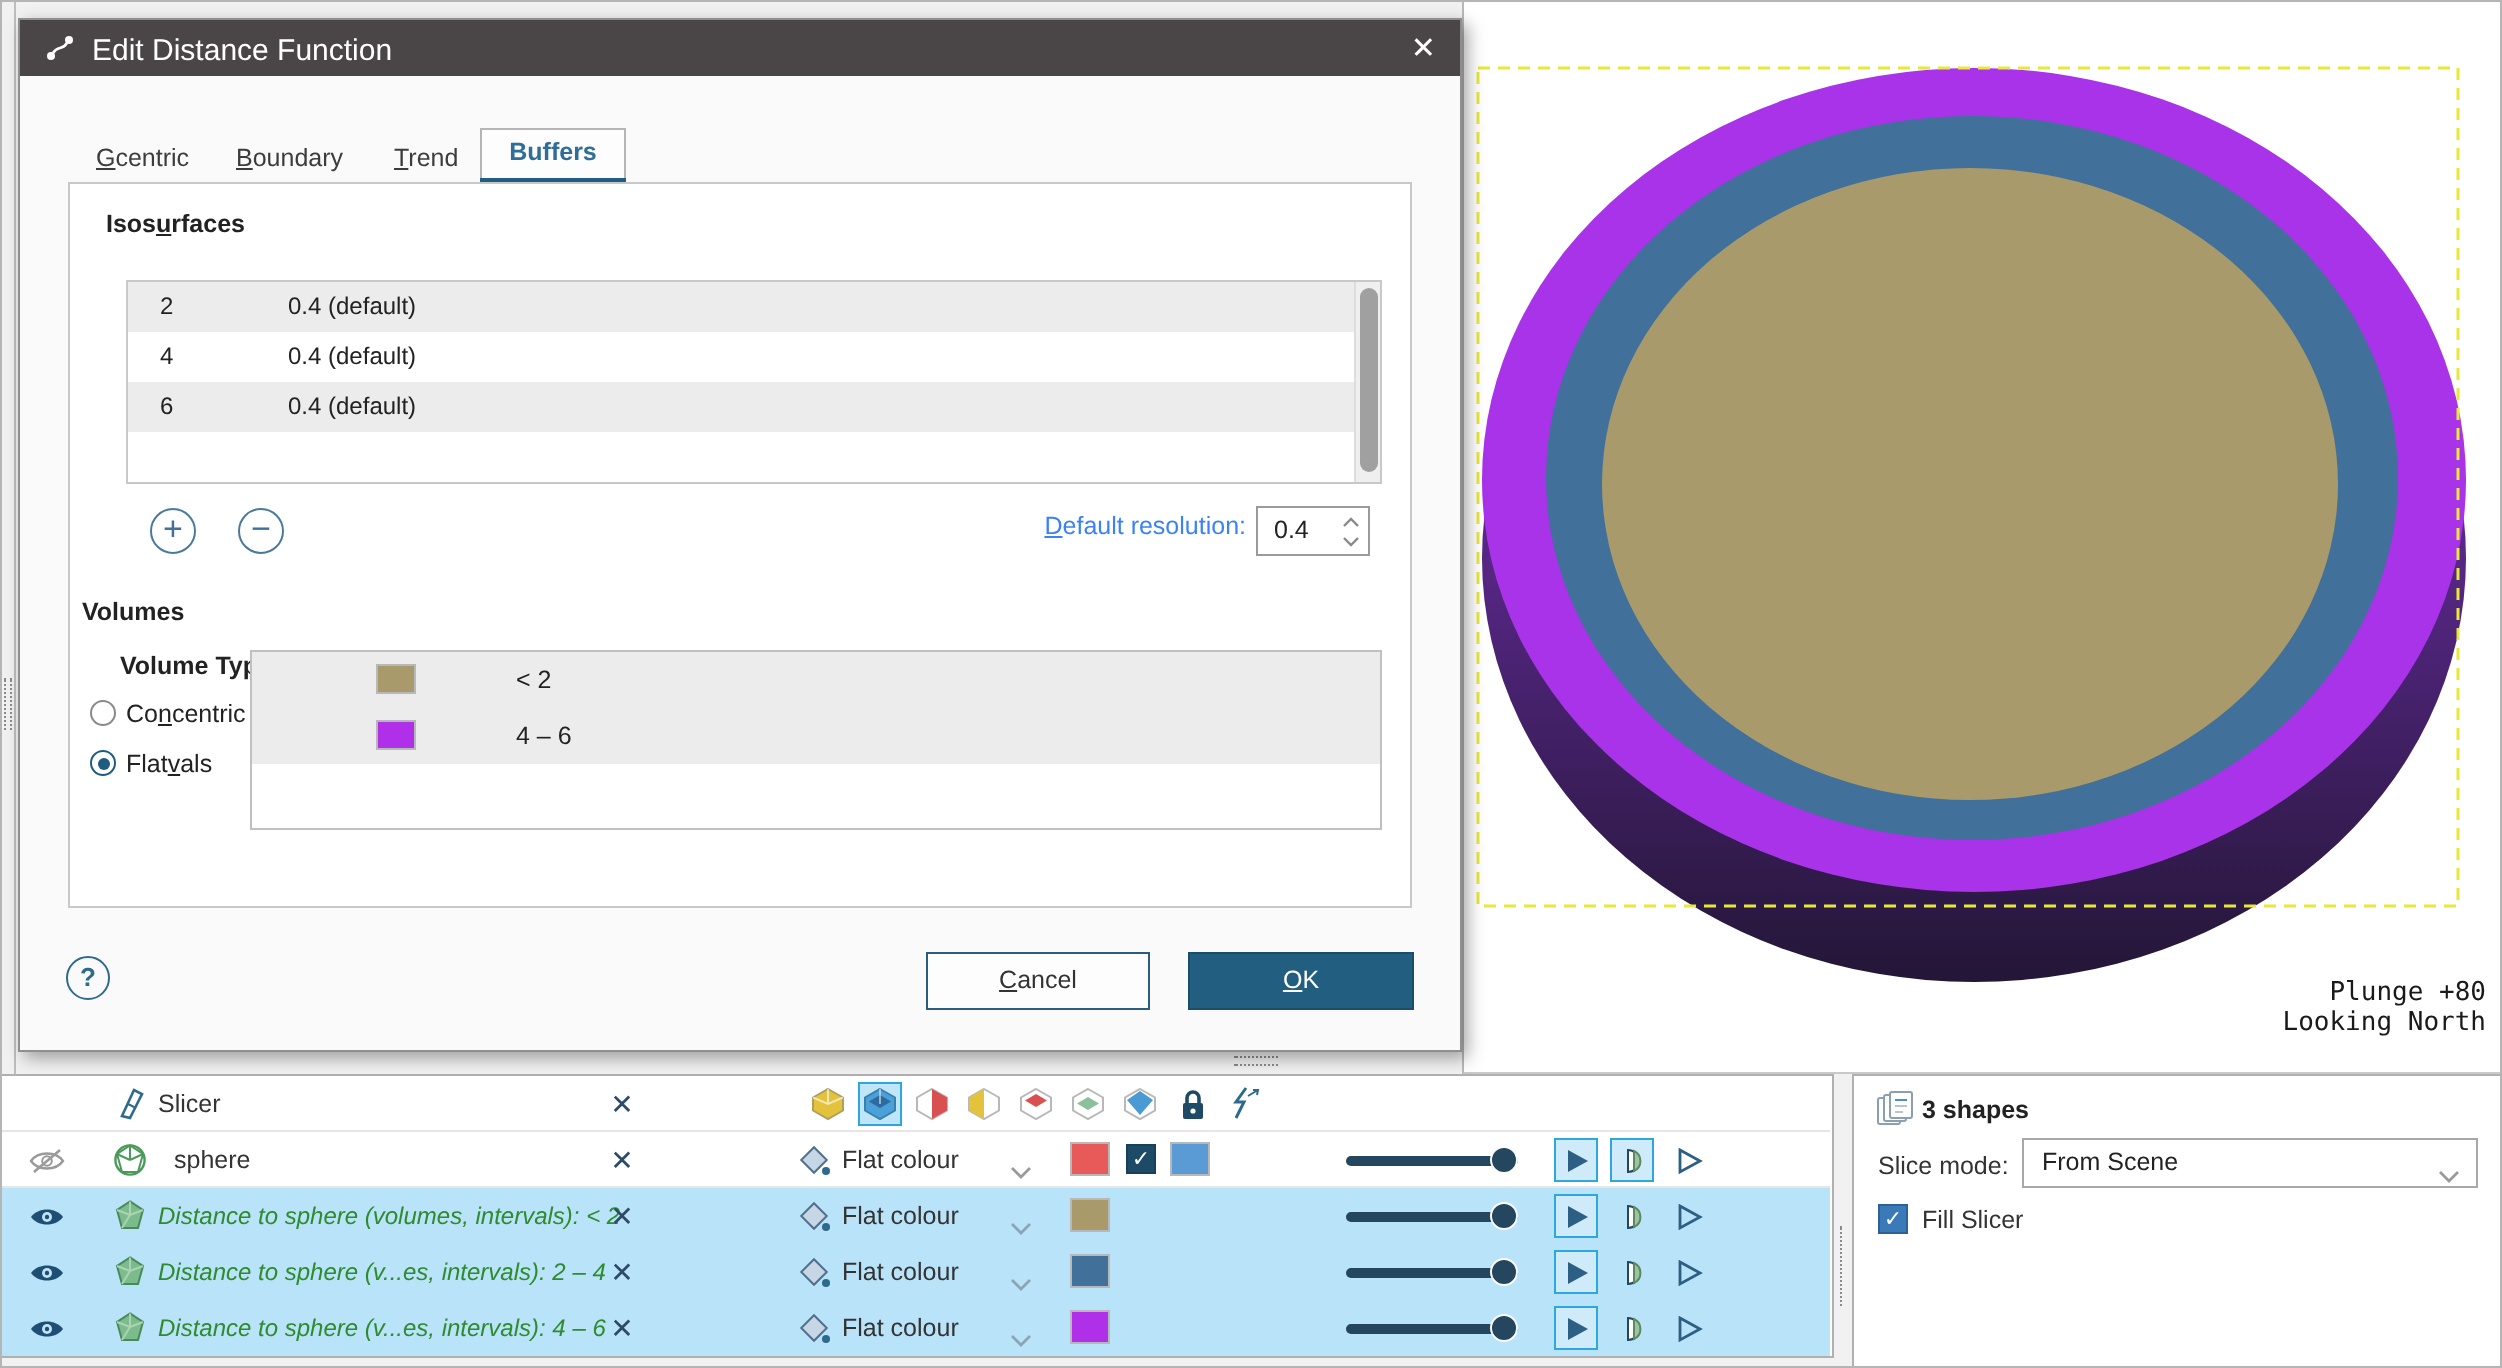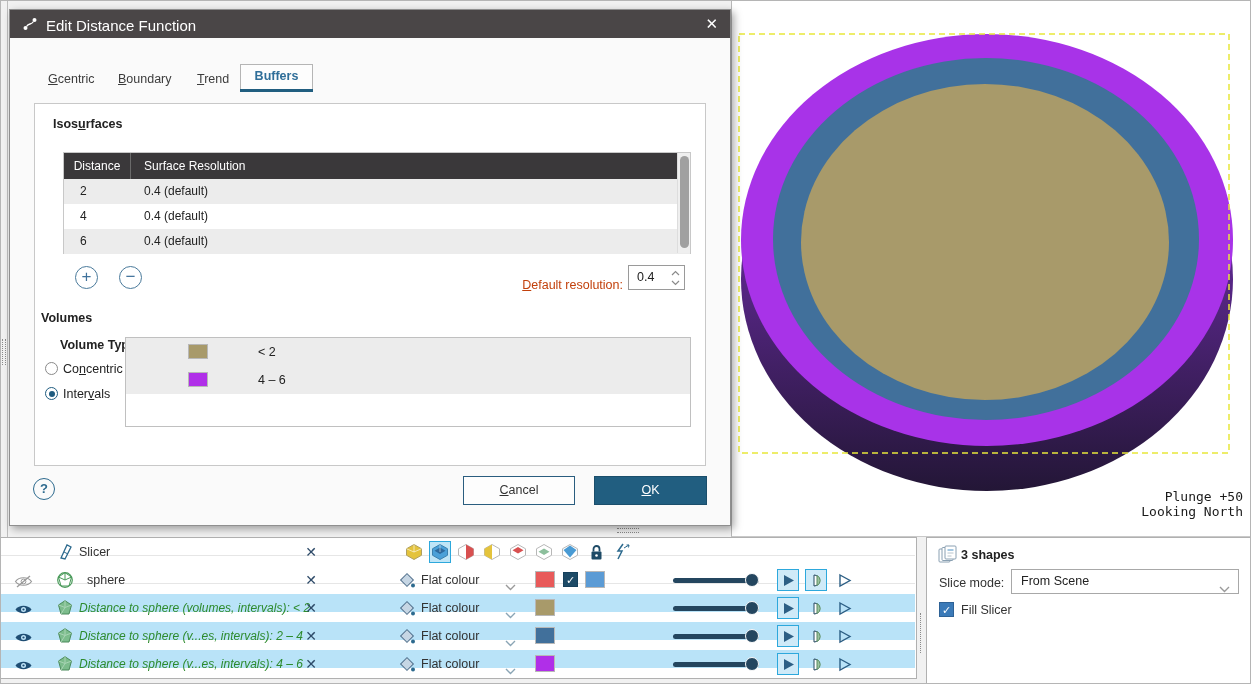--- a/index.html
+++ b/index.html
@@ -22,21 +22,21 @@
 
   
   .h-grip { position:absolute; left:616px; top:527px; width:22px; height:5px;
             border-top:1px dotted #8a8a8a; border-bottom:1px dotted #8a8a8a; }
   .v-grip { position:absolute; left:915px; top:612px; width:5px; height:40px;
             border-left:1px dotted #8a8a8a; border-right:1px dotted #8a8a8a; }
 
   
   .shape-panel { position:absolute; left:0; top:536px; width:916px; height:142px;
                  background:#fff; border:1px solid #b0b0b0; border-left:none; }
-  .srow { position:absolute; left:0; width:914px; height:18px;padding-left:24px; }
+  .srow { position:absolute; left:0; width:914px; height:28px;padding-left:24px; }
   .srow.line { border-bottom:1px solid #e6e6e6; }
   .srow.sel { background:#b9e3f8; }
   .srow .cell { position:absolute; }
   .rlabel { font-size:12.5px; color:#333; line-height:28px; white-space:nowrap; }
   .rlabel.green { color:#2e8b2e; font-style:italic; font-size:12px; }
   .remove-x { font-size:14px; color:#2d4a68; line-height:28px; width:20px; text-align:center; cursor:default; }
   .mode-label { font-size:12.5px; color:#333; line-height:28px; }
   .swatch { width:20px; height:17px; border:1px solid #b8b8b8; }
   .cbox { width:15px; height:15px; border:1px solid #16405c; background:#1d4a66; color:#fff;
           font-size:11px; line-height:14px; text-align:center; }
@@ -75,21 +75,21 @@
   .titlebar .tclose { position:absolute; right:12px; top:5px; color:#fff; font-size:15px; cursor:default; }
 
   .tab { position:absolute; top:62px; font-size:12.5px; color:#3c3c3c; cursor:default; }
   .tab .key { text-decoration:underline; }
   .tab-box { position:absolute; left:230px; top:54px; width:73px; height:27px;
              background:#fdfdfd; border:1px solid #b5b5b5; text-align:center; }
   .tab-box .lbl { font-size:12.5px; color:#2f6e99; font-weight:bold; line-height:23px; }
   .tab-box .bar { position:absolute; left:-1px; bottom:-2px; width:73px; height:3px; background:#215e80; }
 
   .groupbox { position:absolute; left:24px; top:81px; width:672px; height:363px;
-              background:#fff; border:1px solid #c8c8c8;margin-top:12px; }
+              background:#fff; border:1px solid #c8c8c8; }
   .sect-h { position:absolute; font-size:12.5px; font-weight:bold; color:#222; }
   .sect-h .key { text-decoration:underline; }
 
   .iso-table { position:absolute; left:28px; top:48px; width:628px; height:102px;
                border:1px solid #c8c8c8; font-size:12px; }
   .iso-head { position:relative; height:26px; background:#3a383a; color:#fff; }
   .iso-head .c1 { position:absolute; left:0; top:0; width:67px; height:26px; line-height:26px;
                   text-align:center; border-right:1px solid #6a6a6a; }
   .iso-head .c2 { position:absolute; left:80px; top:0; height:26px; line-height:26px; }
   .iso-row { position:relative; height:25px; color:#222; }
@@ -97,22 +97,22 @@
   .iso-row .c1 { position:absolute; left:16px; line-height:25px; }
   .iso-row .c2 { position:absolute; left:80px; line-height:25px; }
   .iso-sb { position:absolute; right:0; top:0; width:13px; height:100px; background:#efefef;
             border-left:1px solid #ddd; }
   .iso-sb .thumb { position:absolute; left:2px; top:3px; width:9px; height:92px;
                    background:#a0a0a0; border-radius:5px; }
 
   .circle-btn { position:absolute; width:23px; height:23px; border-radius:50%;
                 border:1.5px solid #4a7a9b; color:#3f719b; font-size:17px;
                 text-align:center; line-height:20px; background:#fff; cursor:default; }
-  .defres-label { position:absolute; left:380px; top:174px; width:208px; text-align:right;
-                  font-size:12.5px; color:#c2410c; }
+  .defres-label { position:absolute; left:380px; top:164px; width:208px; text-align:right;
+                  font-size:12.5px; color:#3b82f6; }
   .defres-label .key { text-decoration:underline; }
   .spinner { position:absolute; left:593px; top:161px; width:57px; height:25px;
              background:#fff; border:1px solid #9a9a9a; }
   .spinner .val { position:absolute; left:8px; top:4px; font-size:12.5px; color:#222; }
   .spinner .arrows { position:absolute; right:4px; top:2px; }
 
   .vt-label { position:absolute; left:25px; top:234px; font-size:12.5px; font-weight:bold; color:#222; }
   .radio { position:absolute; width:13px; height:13px; border-radius:50%;
            border:1px solid #8a8a8a; background:#fff; }
   .radio.sel { border-color:#1f5c80; }
@@ -154,21 +154,21 @@
           <stop offset="100%" stop-color="#231636"></stop>
         </linearGradient>
       </defs>
       <ellipse cx="255" cy="278" rx="246" ry="212" fill="url(#underside)"></ellipse>
       <ellipse cx="255" cy="239" rx="246" ry="206" fill="#a833e8"></ellipse>
       <ellipse cx="254" cy="238" rx="213" ry="181" fill="#41709b"></ellipse>
       <ellipse cx="253" cy="241" rx="184" ry="158" fill="#a89a6a"></ellipse>
       <rect x="7" y="33" width="490" height="419" fill="none" stroke-width="1.5" stroke-dasharray="6,4" stroke="#e8e83a"></rect>
     </svg>
     <div class="orientation">
-      <div>Plunge +50</div>
+      <div>Plunge +80</div>
       <div>Looking North</div>
     </div>
   </div>
 
   <div class="h-grip"></div>
 
   <div class="v-grip"></div>
 
   <div class="shape-panel">
 
@@ -510,24 +510,20 @@
     <span class="tab" style="left:187px"><span></span><span class="key">T</span><span>rend</span></span>
     <span class="tab-box">
       <span class="lbl"><span>Bu</span><span class="key">f</span><span>fers</span></span>
       <span class="bar"></span>
     </span>
 
     <div class="groupbox">
       <div class="sect-h" style="left:18px;top:13px"><span>Isos</span><span class="key">u</span><span>rfaces</span></div>
 
       <div class="iso-table">
-        <div class="iso-head">
-          <span class="c1">Distance</span>
-          <span class="c2">Surface Resolution</span>
-        </div>
         <div class="iso-row alt">
           <span class="c1">2</span>
           <span class="c2">0.4 (default)</span>
         </div>
         <div class="iso-row">
           <span class="c1">4</span>
           <span class="c2">0.4 (default)</span>
         </div>
         <div class="iso-row alt">
           <span class="c1">6</span>
@@ -551,21 +547,21 @@
             </svg>
         </span>
       </div>
 
       <div class="sect-h" style="left:6px;top:207px">Volumes</div>
       <div class="vt-label">Volume Type:</div>
 
       <span class="radio" style="left:10px;top:258px"></span>
       <span class="radio-label" style="left:28px;top:258px"><span>Co</span><span class="key">n</span><span>centric</span></span>
       <span class="radio sel" style="left:10px;top:283px"></span>
-      <span class="radio-label" style="left:28px;top:283px"><span>Inter</span><span class="key">v</span><span>als</span></span>
+      <span class="radio-label" style="left:28px;top:283px"><span>Flat</span><span class="key">v</span><span>als</span></span>
 
       <div class="vlist">
         <div class="vrow alt">
           <span class="sw" style="background-color: rgb(168, 154, 106);"></span>
           <span class="vl">&lt; 2</span>
         </div>
         <div class="vrow alt">
           <span class="sw" style="background-color: rgb(176, 47, 232);"></span>
           <span class="vl">4 – 6</span>
         </div>

